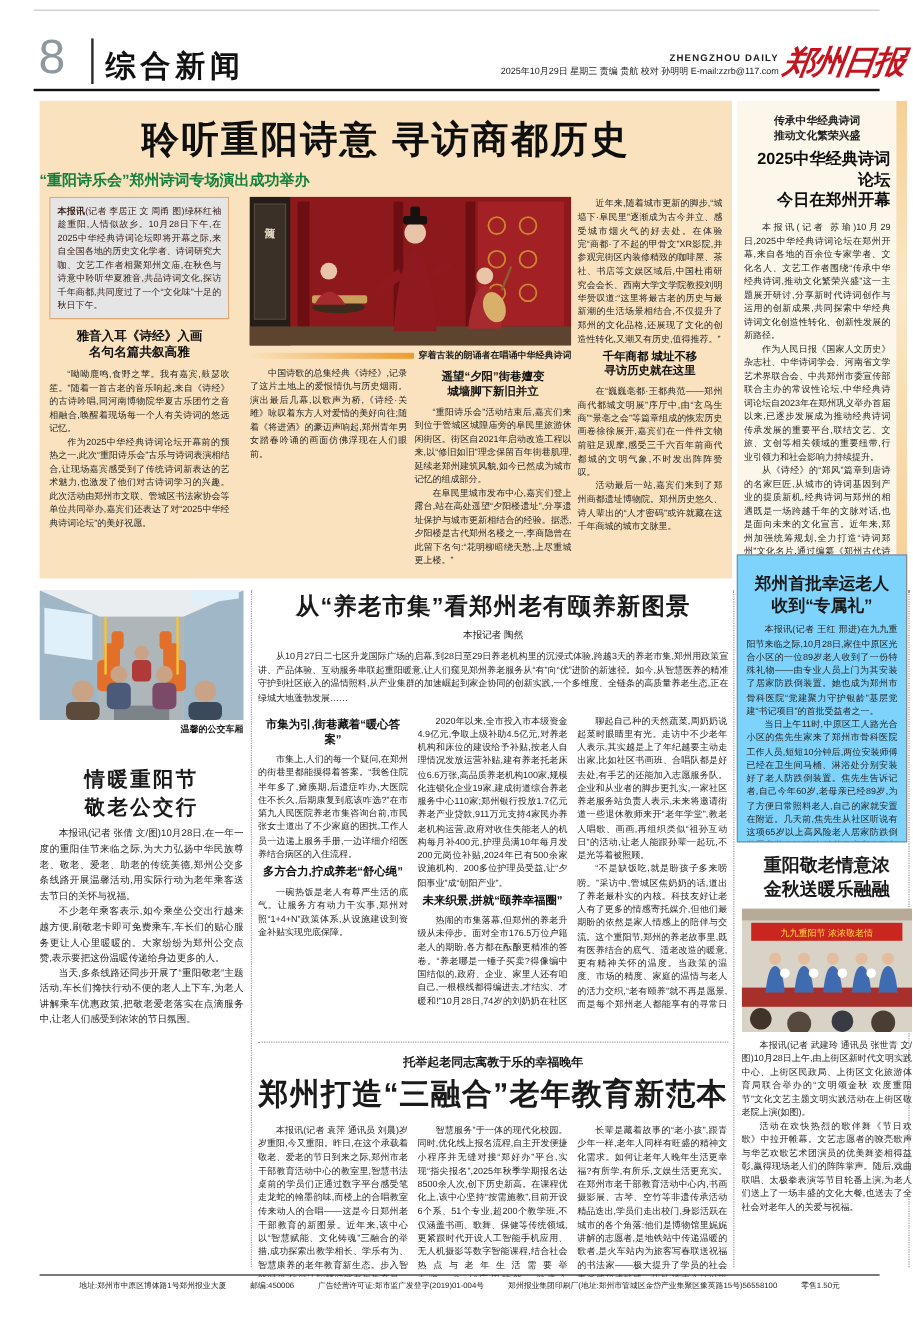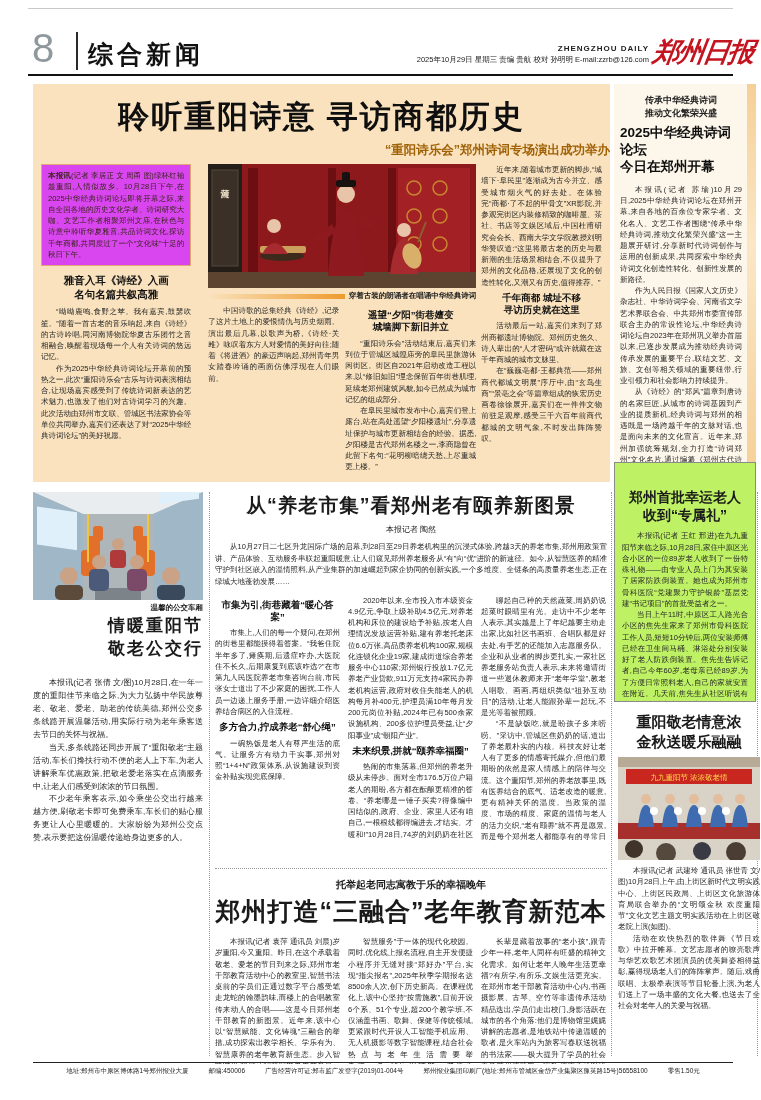--- a/index.html
+++ b/index.html
@@ -13,69 +13,69 @@
   .section-name { position:absolute; left:88px; top:38px; font-size:25px; font-weight:700; letter-spacing:4px; color:#111; }
   .head-right { position:absolute; right:112px; top:44px; width:300px; text-align:right; }
   .daily-en { font-size:8px; font-weight:700; letter-spacing:1px; color:#222; }
   .dateline { font-size:7.5px; color:#222; margin-top:2px; }
   .masthead-logo { position:absolute; right:8px; top:34px; width:100px; text-align:center; font-family:"Liberation Serif","DejaVu Serif",serif; font-size:27px; font-weight:900; font-style:italic; color:#c41420; transform:skewX(-8deg); letter-spacing:-2px; }
   .head-rule { position:absolute; left:28px; top:74px; width:705px; height:2px; background:#111; }
 
   
   .feature { position:absolute; left:33px; top:84px; width:577px; height:398px; background:#f9e2bd; }
   .feature-headline { position:absolute; left:0; top:12px; width:100%; text-align:center; font-size:31px; font-weight:900; letter-spacing:2px; color:#0f0f0f; }
-  .feature-sub { position:absolute; left:0; top:58px; width:100%; text-align:right; font-size:12.5px; font-weight:700; color:#a16207; }
+  .feature-sub { position:absolute; left:0; top:58px; width:100%; text-align:left; font-size:12.5px; font-weight:700; color:#15803d; }
   .feature-cols { position:absolute; left:8px; top:80px; width:561px; height:312px; display:flex; gap:5px; }
   .f-col1 { width:157px; height:100%; overflow:hidden; }
-  .intro-box { background:#d946ef; border:1px solid #e0a877; padding:5px 6px; font-size:7.5px; line-height:1.5; text-align:justify; color:#3a231c; }
+  .intro-box { background:#e5e5e5; border:1px solid #e0a877; padding:5px 6px; font-size:7.5px; line-height:1.5; text-align:justify; color:#3a231c; }
   .f-mid { width:268px; height:100%;margin-left:12px; }
   .f-col4 { width:126px; height:100%; overflow:hidden; }
   .subhead { font-weight:700; text-align:center; line-height:1.3; color:#111; }
   .sh-lg { font-size:10.5px; margin:8px 0 5px; }
   .sh-md { font-size:9.5px; margin:4px 0 4px; }
   .article-body { font-size:7.5px; line-height:1.5; text-align:justify; color:#262626; }
   .article-body p { text-indent:2em; margin:0; }
   .photo-main { width:268px; height:124px; display:block; }
   .caption-row { display:flex; align-items:center; margin:3px 0 4px; }
   .caption-bar { flex:1; height:5px; background:linear-gradient(to right, rgba(239,155,45,0), #ef9b2d); margin-right:4px; }
   .caption-text { font-size:7.5px; font-weight:700; color:#222; }
   .mid-subcols { display:flex; gap:6px; height:168px; overflow:hidden; }
   .mid-subcols > div { width:131px; overflow:hidden; }
 
   
   .rail-forum { position:absolute; left:614px; top:84px; width:142px; height:398px; background:#fdf6ea; padding:10px 14px 8px 6px; overflow:hidden; }
   .rail-strip { position:absolute; right:0; top:0; width:9px; height:100%; background:linear-gradient(to bottom,#f6cf97,#fbe7c6 40%,#f6cf97); }
   .forum-kicker { font-size:9px; font-weight:700; text-align:center; line-height:1.4; color:#222; }
-  .forum-headline { font-size:13.5px; font-weight:900; text-align:left; line-height:1.25; margin:6px 0 8px; color:#0f0f0f; }
+  .forum-headline { font-size:13.5px; font-weight:900; text-align:right; line-height:1.25; margin:6px 0 8px; color:#0f0f0f; }
 
   
   .vdots-1 { position:absolute; left:209px; top:492px; width:0; height:564px; border-left:1px dotted #9a9a9a; }
   .vdots-2 { position:absolute; left:611px; top:492px; width:0; height:564px; border-left:1px dotted #9a9a9a; }
   .vdots-3 { position:absolute; left:757px; top:492px; width:0; height:564px; border-left:1px dotted #9a9a9a; }
 
   .bus-col { position:absolute; left:33px; top:492px; width:170px; }
   .photo-bus { width:170px; height:108px; display:block; }
-  .bus-caption { text-align:right; font-size:7.5px; font-weight:700; margin:3px 0 2px; }
-  .bus-headline { font-size:17px; font-weight:900; text-align:right; line-height:1.35; letter-spacing:2px; margin-bottom:16px; }
+  .bus-caption { text-align:right; font-size:7.5px; font-weight:700; margin:3px 0 26px; }
+  .bus-headline { font-size:17px; font-weight:900; text-align:center; line-height:1.35; letter-spacing:2px; margin-bottom:4px; }
   .bus-body { height:380px; overflow:hidden; font-size:8px; line-height:1.62; }
 
   .market { position:absolute; left:215px; top:492px; width:392px; }
   .market-headline { text-align:center; font-size:19.5px; font-weight:900; letter-spacing:1px; }
   .market-byline { text-align:center; font-size:8px; margin:5px 0 6px; color:#222; }
   .market-intro { font-size:7.5px; line-height:1.55; text-align:justify; }
   .market-cols { display:flex; gap:8px; margin-top:7px; height:246px; overflow:hidden; }
   .market-cols > div { width:125px; overflow:hidden; }
 
   .edu { position:absolute; left:215px; top:868px; width:392px; border-top:1px dotted #9a9a9a; padding-top:9px; }
   .edu-kicker { text-align:center; font-size:10px; font-weight:700; }
   .edu-headline { text-align:center; font-size:25px; font-weight:900; letter-spacing:1px; margin:3px 0 8px; }
   .edu-cols { display:flex; gap:8px; height:128px; overflow:hidden; }
   .edu-cols > div { width:125px; overflow:hidden; }
 
-  .lucky { position:absolute; left:614px; top:462px; width:142px; height:240px; border:1px solid #8a8a8a; background:#bef264; padding:25px 7px; overflow:hidden; }
+  .lucky { position:absolute; left:614px; top:462px; width:142px; height:240px; border:1px solid #8a8a8a; background:#7dd3fc; padding:14px 7px; overflow:hidden; }
   .lucky-headline { font-size:14px; font-weight:900; text-align:center; line-height:1.3; margin-bottom:6px; }
 
   .shangjie { position:absolute; left:618px; top:712px; width:142px; height:344px; overflow:hidden; }
   .sj-headline { font-size:15px; font-weight:900; text-align:center; line-height:1.3; margin-bottom:6px; }
   .photo-stage { width:142px; height:103px; display:block; margin-bottom:5px; }
 
   
   .foot-rule { position:absolute; left:33px; top:1062px; width:700px; height:1px; background:#222; }
   .footer { position:absolute; left:33px; top:1067px; width:700px; display:flex; justify-content:center; gap:20px; font-size:6.5px; color:#222; white-space:nowrap; }
 </style>
@@ -83,21 +83,21 @@
 <body>
 
 <div class="page">
 
   <div class="topline"></div>
   <div class="pageno">8</div>
   <div class="head-vline"></div>
   <div class="section-name">综合新闻</div>
   <div class="head-right">
     <div class="daily-en">ZHENGZHOU DAILY</div>
-    <div class="dateline">2025年10月29日 星期三 责编 贵航 校对 孙明明 E-mail:zzrb@126.com</div>
+    <div class="dateline">2025年10月29日 星期三 责编 贵航 校对 孙明明 E-mail:zzrb@117.com</div>
   </div>
   <div class="masthead-logo">郑州日报</div>
   <div class="head-rule"></div>
 
   <div class="feature">
     <div class="feature-headline">聆听重阳诗意 寻访商都历史</div>
     <div class="feature-sub">“重阳诗乐会”郑州诗词专场演出成功举办</div>
     <div class="feature-cols">
       <div class="f-col1">
         <div class="intro-box">
@@ -178,22 +178,22 @@
 
       <div class="f-col4">
         <div class="article-body">
           <p>近年来,随着城市更新的脚步,“城墙下·阜民里”逐渐成为古今并立、感受城市烟火气的好去处。在体验完“商都·了不起的甲骨文”XR影院,并参观完街区内装修精致的咖啡屋、茶社、书店等文娱区域后,中国杜甫研究会会长、西南大学文学院教授刘明华赞叹道:“这里将最古老的历史与最新潮的生活场景相结合,不仅提升了郑州的文化品格,还展现了文化的创造性转化,又潮又有历史,值得推荐。”</p>
         </div>
         <div class="subhead sh-md">
           <div>千年商都 城址不移</div>
           <div>寻访历史就在这里</div>
         </div>
         <div class="article-body">
+          <p>在“巍巍亳都·王都典范——郑州商代都城文明展”序厅中,由“玄鸟生商”“景亳之会”等篇章组成的恢宏历史画卷徐徐展开,嘉宾们在一件件文物前驻足观摩,感受三千六百年前商代都城的文明气象,不时发出阵阵赞叹。</p>
           <p>活动最后一站,嘉宾们来到了郑州商都遗址博物院。郑州历史悠久、诗人辈出的“人才密码”或许就藏在这千年商城的城市文脉里。</p>
-          <p>在“巍巍亳都·王都典范——郑州商代都城文明展”序厅中,由“玄鸟生商”“景亳之会”等篇章组成的恢宏历史画卷徐徐展开,嘉宾们在一件件文物前驻足观摩,感受三千六百年前商代都城的文明气象,不时发出阵阵赞叹。</p>
         </div>
       </div>
     </div>
   </div>
 
   <div class="rail-forum">
     <div class="rail-strip"></div>
     <div class="forum-kicker">
       <div>传承中华经典诗词</div>
       <div>推动文化繁荣兴盛</div>
@@ -248,22 +248,22 @@
           <line x1="115" y1="22" x2="115" y2="70"></line>
         </g>
     </svg>
     <div class="bus-caption">温馨的公交车厢</div>
     <div class="bus-headline">
       <div>情暖重阳节</div>
       <div>敬老公交行</div>
     </div>
     <div class="article-body bus-body">
       <p>本报讯(记者 张倩 文/图)10月28日,在一年一度的重阳佳节来临之际,为大力弘扬中华民族尊老、敬老、爱老、助老的传统美德,郑州公交多条线路开展温馨活动,用实际行动为老年乘客送去节日的关怀与祝福。</p>
+      <p>不少老年乘客表示,如今乘坐公交出行越来越方便,刷敬老卡即可免费乘车,车长们的贴心服务更让人心里暖暖的。大家纷纷为郑州公交点赞,表示要把这份温暖传递给身边更多的人。</p>
       <p>当天,多条线路还同步开展了“重阳敬老”主题活动,车长们搀扶行动不便的老人上下车,为老人讲解乘车优惠政策,把敬老爱老落实在点滴服务中,让老人们感受到浓浓的节日氛围。</p>
-      <p>不少老年乘客表示,如今乘坐公交出行越来越方便,刷敬老卡即可免费乘车,车长们的贴心服务更让人心里暖暖的。大家纷纷为郑州公交点赞,表示要把这份温暖传递给身边更多的人。</p>
     </div>
   </div>
 
   <div class="market">
     <div class="market-headline">从“养老市集”看郑州老有颐养新图景</div>
     <div class="market-byline">本报记者 陶然</div>
     <div class="market-intro article-body">
       <p>从10月27日二七区升龙国际广场的启幕,到28日至29日养老机构里的沉浸式体验,跨越3天的养老市集,郑州用政策宣讲、产品体验、互动服务串联起重阳暖意,让人们窥见郑州养老服务从“有”向“优”进阶的新速径。如今,从智慧医养的精准守护到社区嵌入的温情照料,从产业集群的加速崛起到家企协同的创新实践,一个多维度、全链条的高质量养老生态,正在绿城大地蓬勃发展……</p>
     </div>
     <div class="market-cols">

